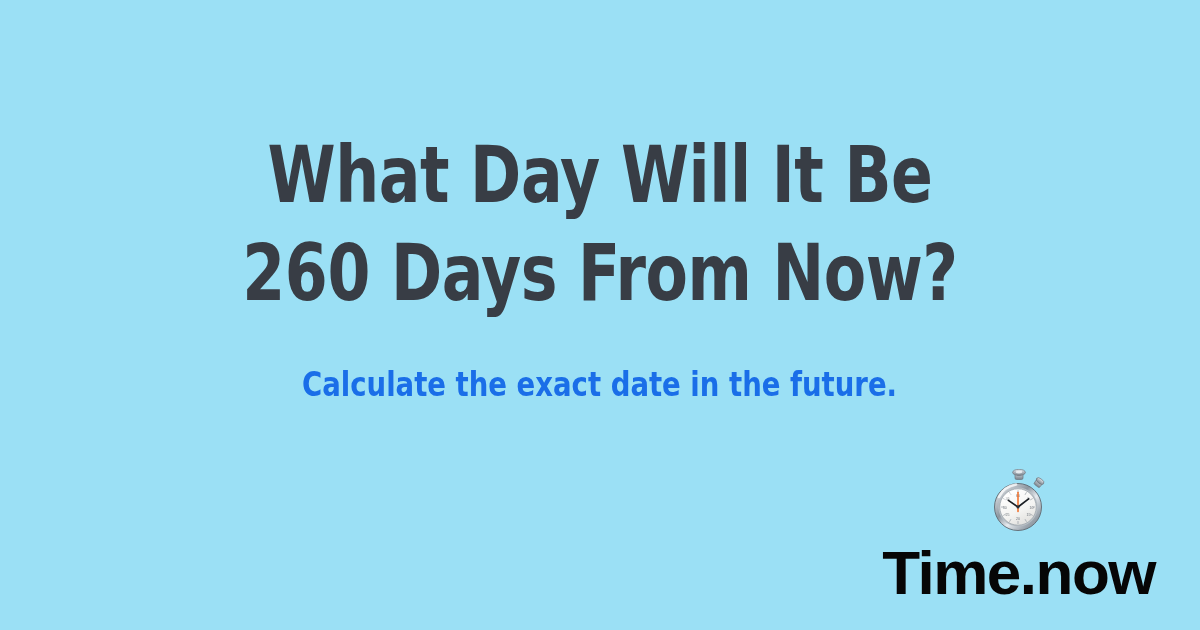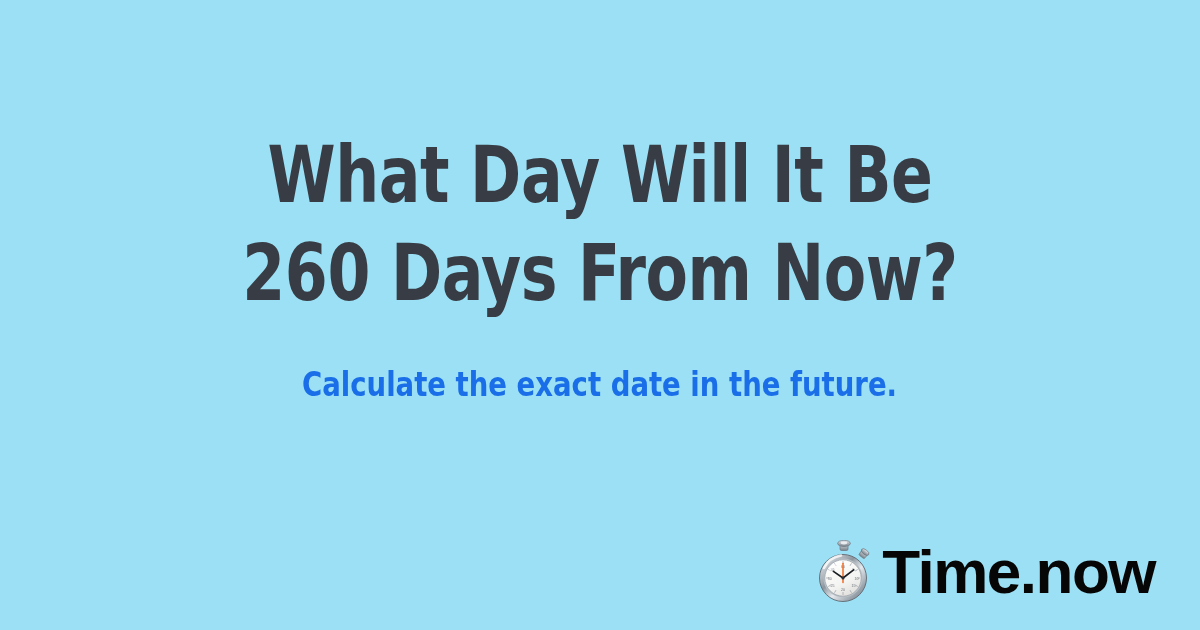--- a/index.html
+++ b/index.html
@@ -67,21 +67,21 @@
     transform: scaleX(0.9);
     transform-origin: center top;
   }
 
   
   #brand {
     position: absolute;
     right: 45px;
     bottom: 26px;
     display: flex;
-    flex-direction: row;
+    flex-direction: column;
     align-items: center;
     gap: 9px;
   }
 
   #brand-mark {
     width: 58px;
     height: 64px;
     display: block;
     flex: 0 0 auto;
   }

